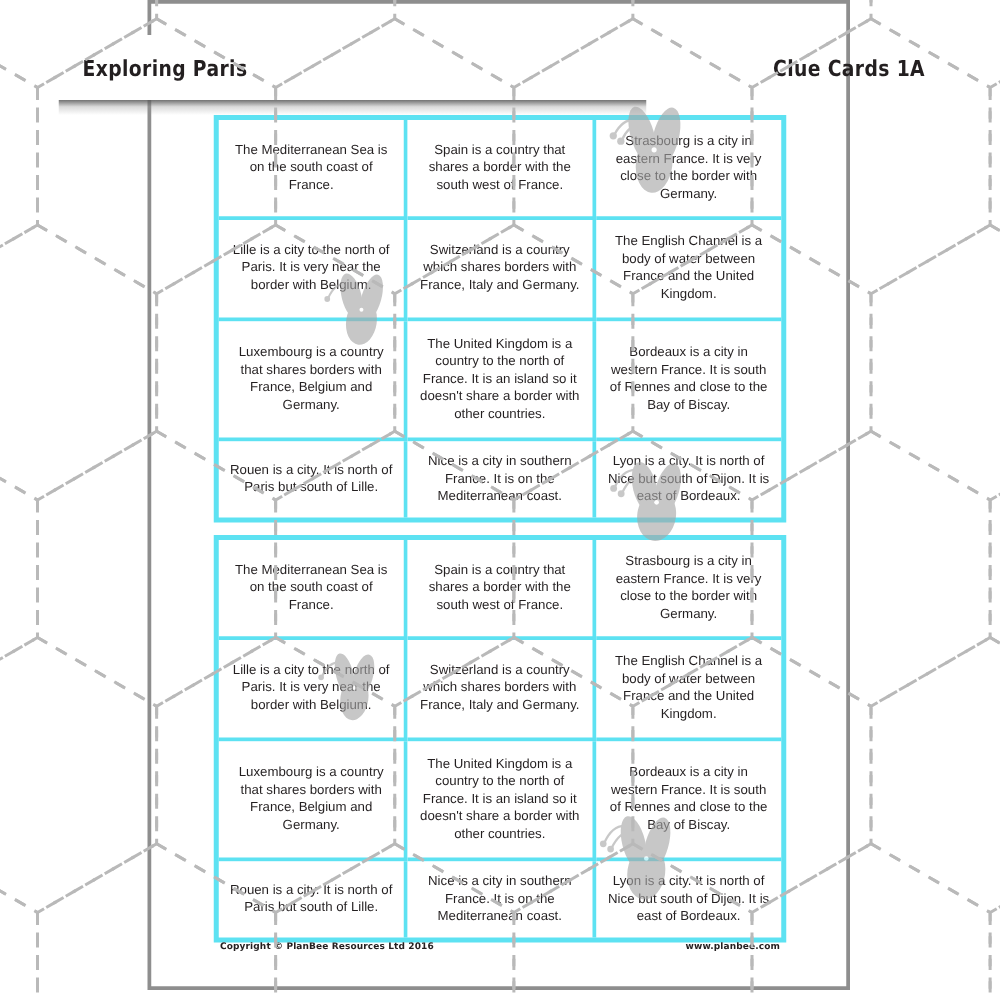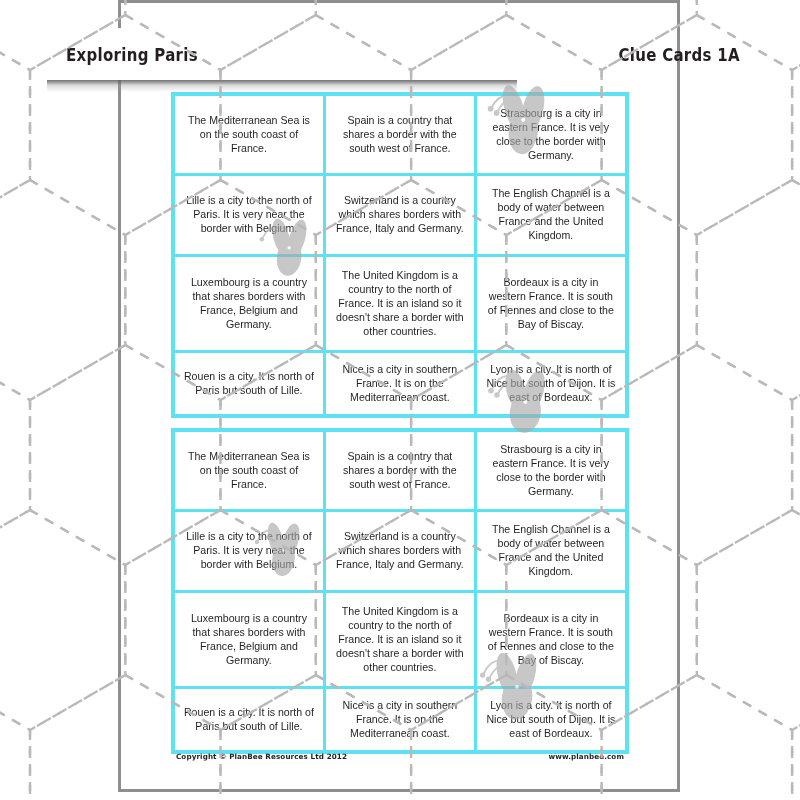--- a/index.html
+++ b/index.html
@@ -210,21 +210,21 @@
         <td>Bordeaux is a city in western France. It is south of Rennes and close to the Bay of Biscay.</td>
       </tr>
       <tr>
         <td>Rouen is a city. It is north of Paris but south of Lille.</td>
         <td>Nice is a city in southern France. It is on the Mediterranean coast.</td>
         <td>Lyon is a city. It is north of Nice but south of Dijon. It is east of Bordeaux.</td>
       </tr>
     </tbody>
   </table>
 
-  <div class="footer-text" id="footer-copyright">Copyright © PlanBee Resources Ltd 2012</div>
+  <div class="footer-text" id="footer-copyright">Copyright © PlanBee Resources Ltd 2016</div>
   <div class="footer-text" id="footer-url">www.planbee.com</div>
 
   <svg class="bee" id="bee-1" viewBox="0 0 100 100">
     <g fill="none" stroke="#a8a8a8" stroke-width="2.2">
       <path d="M18 30 Q26 14 40 16"></path>
       <path d="M25 35 Q32 19 44 22"></path>
     </g>
     <circle cx="17" cy="31" r="3.4" fill="#a8a8a8"></circle>
     <circle cx="24" cy="36" r="3.4" fill="#a8a8a8"></circle>
     <ellipse cx="44" cy="30" rx="11" ry="27" fill="#a6a6a6" transform="rotate(-16 44 30)"></ellipse>

